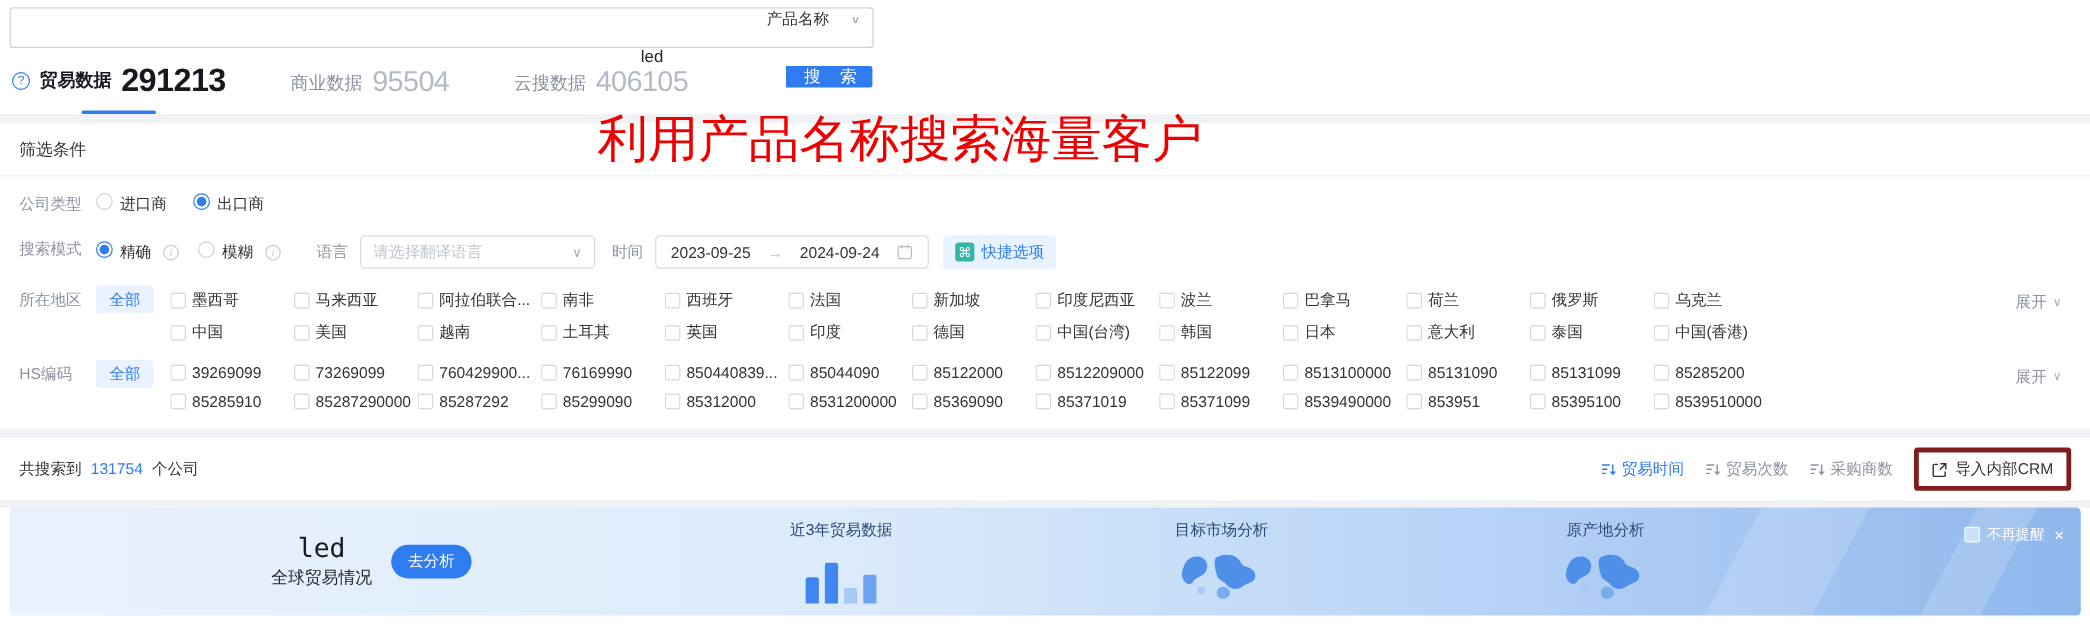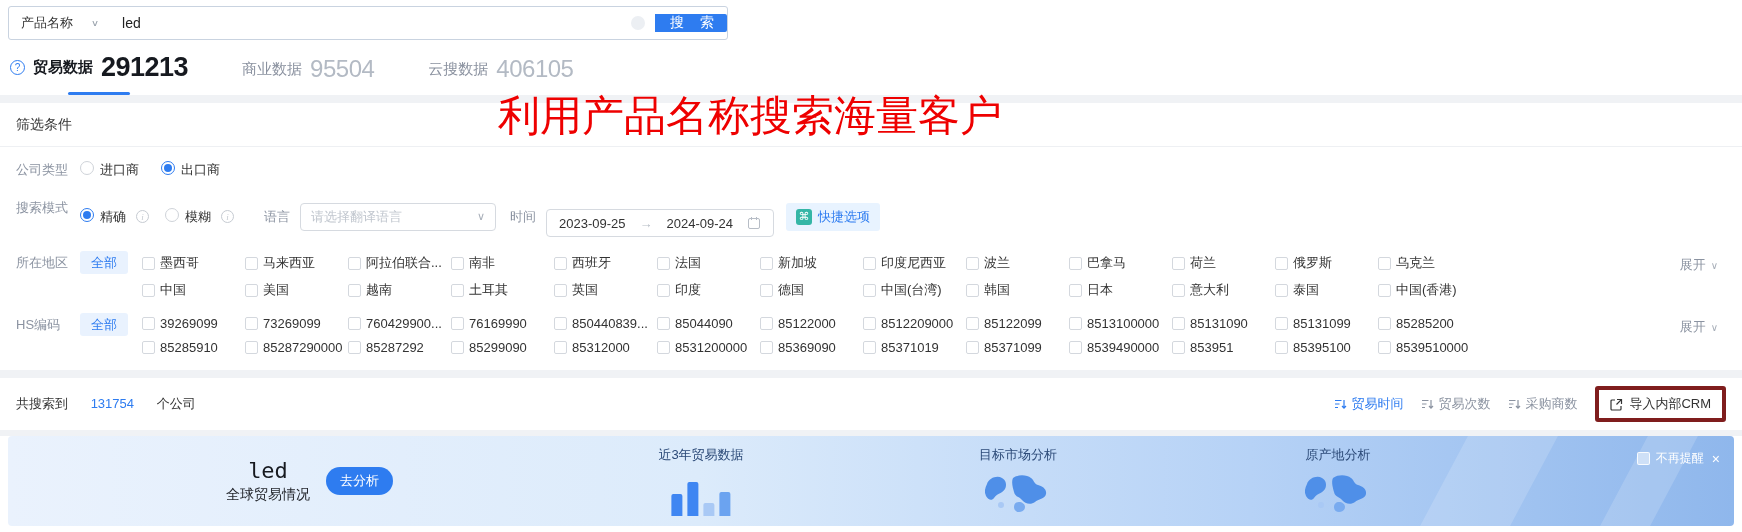--- a/index.html
+++ b/index.html
@@ -1,22 +1,22 @@
 <!DOCTYPE html>
 <html><head>
 <meta charset="utf-8">
 <style>
   * { box-sizing: border-box; margin: 0; padding: 0; }
   html,body { width:1742px; height:532px; background:#fff; overflow:hidden;
     font-family:"Liberation Sans","DejaVu Sans",sans-serif; font-size:13px; color:#333; }
 
   
   .topbar { padding:6px 0 4px 8px; }
-  .search-group { display:flex; align-items:center; width:720px; height:34px;
-    border:1px solid #c9d3e0; border-radius:3px; background:#fff; position:relative; }
+  .search-group { display:flex; align-items:flex-end; width:720px; height:34px;
+    border:1px solid #c9d3e0; border-radius:3px; background:#fff; position:relative;flex-direction:column; }
   .cat-select { display:flex; align-items:center; gap:18px; padding:0 10px 0 12px;
     cursor:pointer; color:#333; flex:none; }
   .cat-select .chev { color:#9aa3ad; font-size:11px; transform:scaleY(.8); }
   .vsep { width:1px; background:#e6e9ee; margin:7px 0; }
   .search-input { flex:1; border:none; outline:none; padding:0 12px; font-size:14px; color:#222;
     font-family:inherit; background:transparent; }
   .clear-dot { width:14px; height:14px; border-radius:50%; background:#eceff3;
     align-self:center; margin-right:10px; }
   .search-btn { flex:none; width:72px; border:none; background:#2e7cf0; color:#fff;
     font-size:14px; letter-spacing:6px; padding-left:8px; cursor:pointer;
@@ -56,41 +56,41 @@
     font-size:9px; display:inline-flex; align-items:center; justify-content:center;
     margin-left:4px; font-family:"Liberation Serif",serif; font-style:italic; }
   .mode-group { width:184px; display:flex; align-items:center; }
 
   .inline-label { color:#8b93a1; margin-right:10px; }
   .lang-select { width:196px; height:28px; border:1px solid #d6dae0; border-radius:4px;
     display:flex; align-items:center; justify-content:space-between; padding:0 10px;
     color:#c0c6ce; cursor:pointer; margin-right:14px; }
   .lang-select .chev { color:#a7aeb8; font-size:11px; }
   .date-box { height:28px; border:1px solid #d6dae0; border-radius:4px; display:flex;
-    align-items:center; gap:14px; padding:0 12px; color:#333; margin-right:12px;margin-top:13px; }
+    align-items:center; gap:14px; padding:0 12px; color:#333; margin-right:12px; }
   .date-arrow { color:#b7bdc6; }
   .cal-icon { color:#b7bdc6; display:flex; }
   .quick-btn { height:28px; background:#e8f3ff; color:#2e7cf0; border:none; border-radius:3px;
     display:flex; align-items:center; gap:6px; padding:0 10px; cursor:pointer; font-family:inherit; font-size:13px; }
   .cmd-badge { width:16px; height:16px; background:#35b6a6; color:#fff; border-radius:3px;
     font-size:11px; display:flex; align-items:center; justify-content:center; }
 
   .all-chip { flex:none; background:#e9f2fe; color:#2e7cf0; border-radius:3px;
     padding:3px 11px; margin-right:14px; cursor:pointer; line-height:17px; }
   .cb-rows { display:flex; flex-direction:column; gap:9px; padding-top:3px; }
   .cb-grid { display:grid; grid-template-columns:repeat(13,103px); }
   .cb { display:flex; align-items:center; gap:5px; cursor:pointer; white-space:nowrap; overflow:hidden; }
   .cb-box { flex:none; width:13px; height:13px; border:1px solid #d4d8de; border-radius:2px; background:#fff; }
   .expand-link { position:absolute; right:24px; top:12px; color:#8b93a1; cursor:pointer; display:flex; gap:5px; align-items:center; }
   .expand-link .chev { font-size:10px; color:#a7aeb8; }
 
   
   .results-bar { background:#fff; display:flex; align-items:center; justify-content:space-between;
     padding:8px 16px; }
-  .res-count { color:#2e7cf0; margin:0 19px; }
+  .res-count { color:#2e7cf0; margin:0 4px; }
   .sorts { display:flex; align-items:center; gap:18px; }
   .sort-item { display:flex; align-items:center; gap:4px; color:#8b93a1; cursor:pointer; }
   .sort-item.active { color:#2e7cf0; }
   .sort-item svg { display:block; }
   .crm-btn { display:flex; align-items:center; gap:6px; border:4px solid #7f1d1d; border-radius:3px;
     background:#fff; padding:5px 11px; color:#333; cursor:pointer; font-family:inherit; font-size:13px; }
 
   
   .banner-wrap { padding:0 8px; }
   .banner { position:relative; height:90px; border-radius:4px; overflow:hidden;

